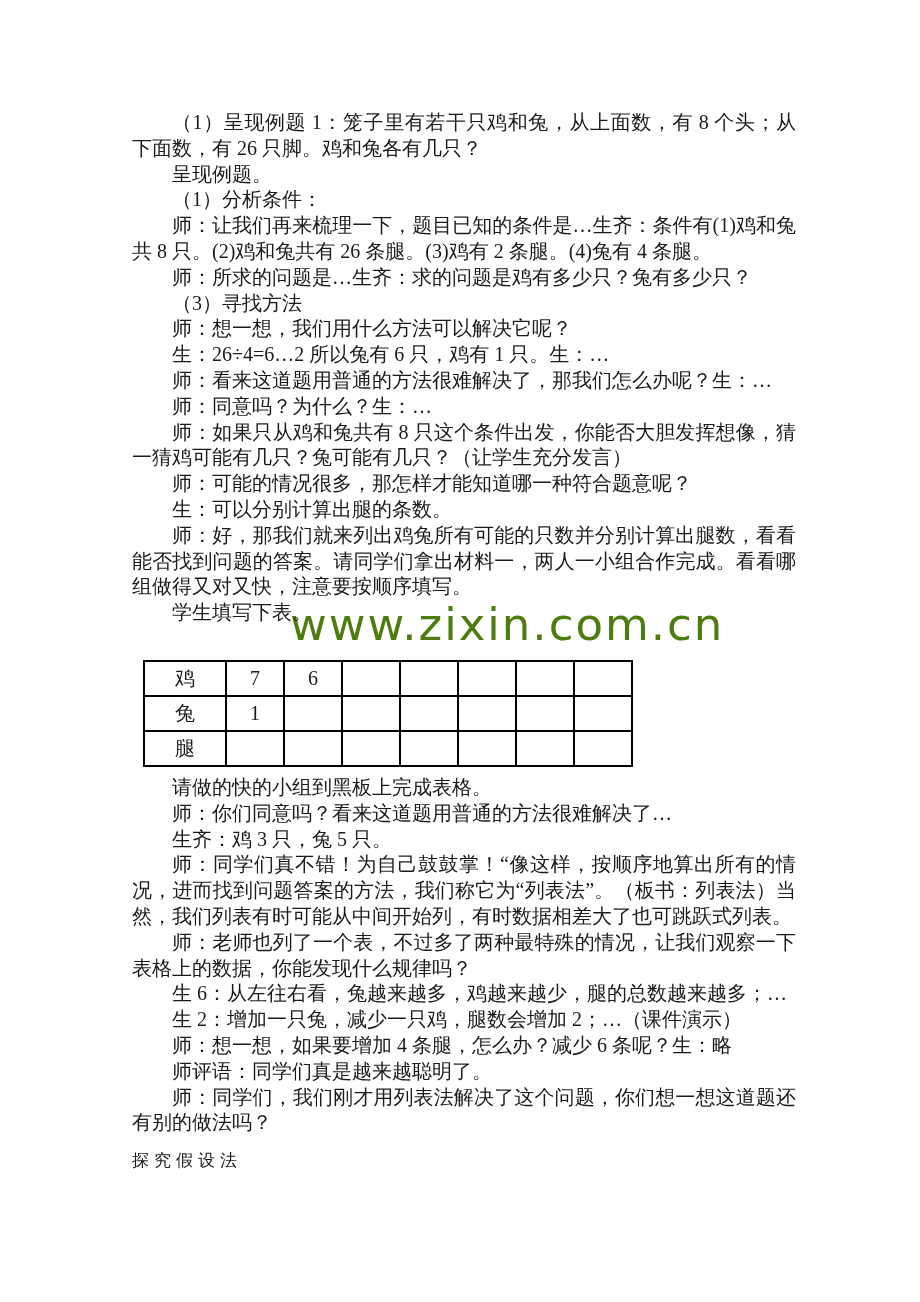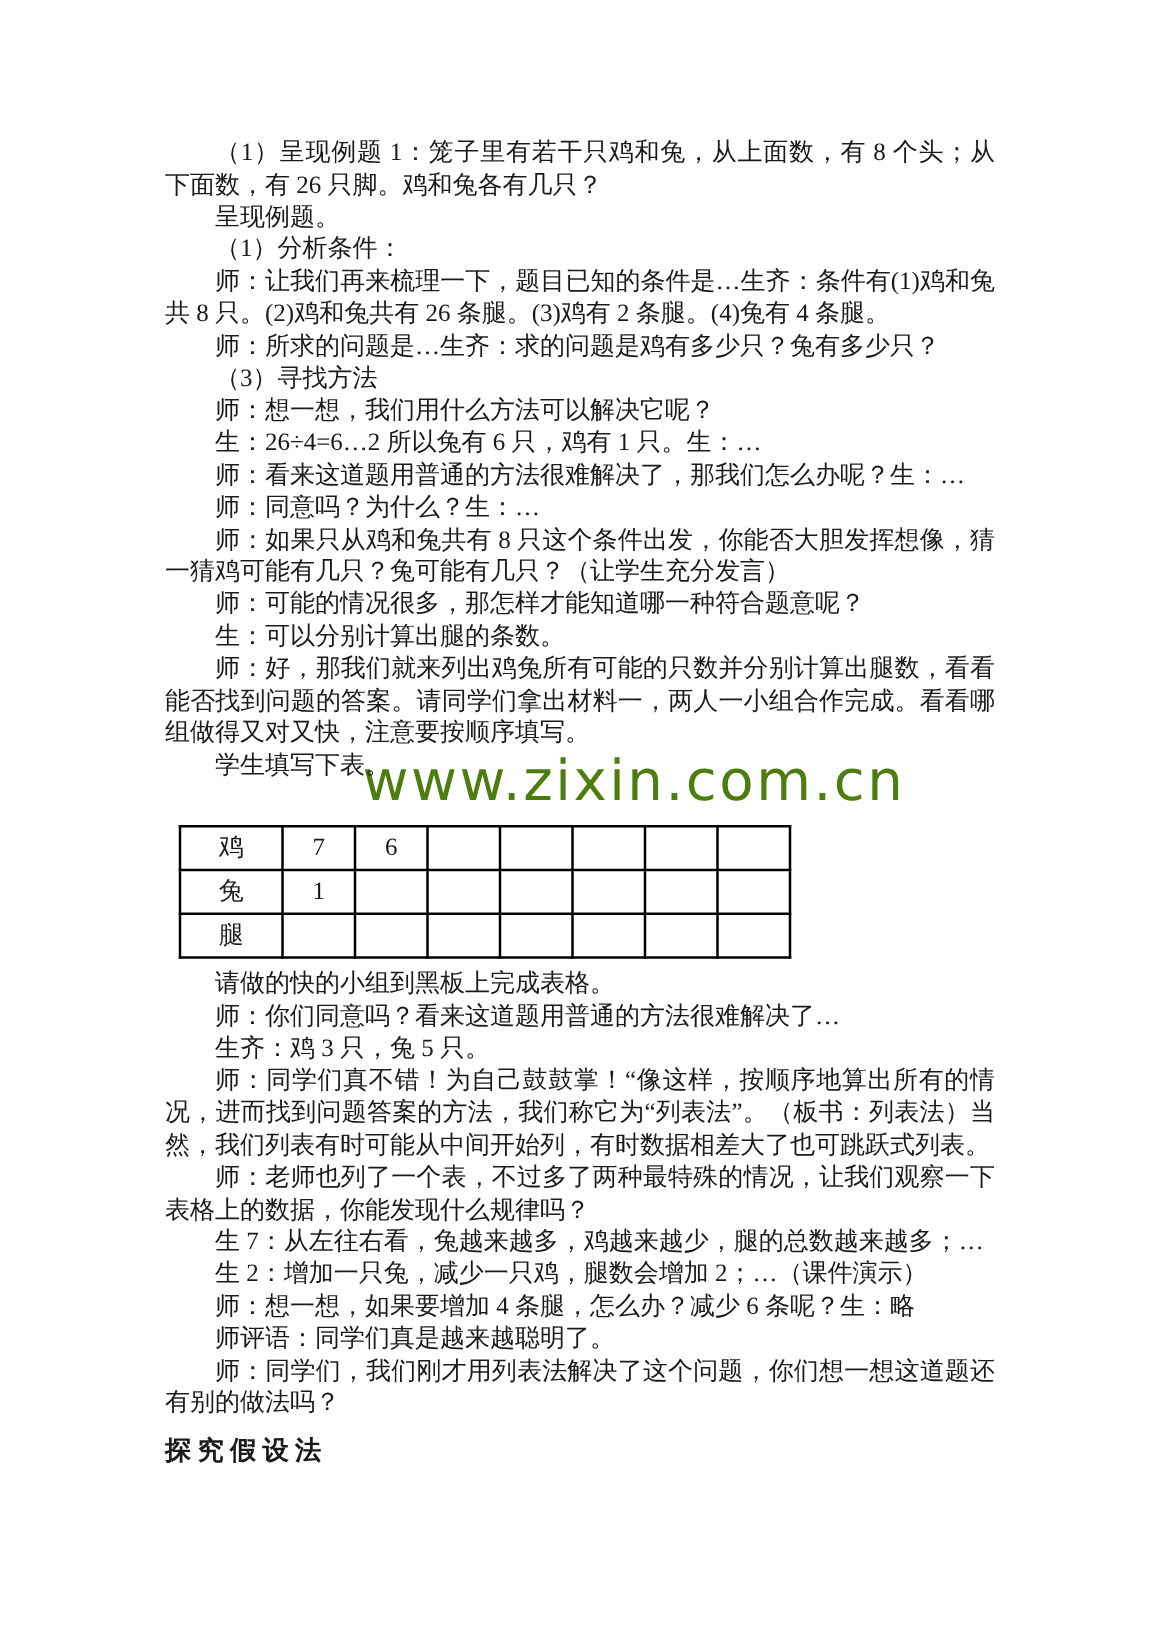--- a/index.html
+++ b/index.html
@@ -54,22 +54,22 @@
     border: 2px solid #000000;
     height: 33px;
     padding: 0;
     text-align: center;
     vertical-align: middle;
     font-size: 20px;
     font-family: "Liberation Serif", "DejaVu Serif", serif;
   }
   .section-heading {
     margin-top: 12px;
-    font-weight: 700;
-    font-size: 21px;
+    font-weight: 400;
+    font-size: 17px;
     letter-spacing: 5px;
     text-indent: 0;
   }
 </style>
 </head>
 <body>
 
 <div class="page">
   <div class="watermark">www.zixin.com.cn</div>
 
@@ -136,21 +136,21 @@
           </tr>
         </tbody>
     </table>
 
     <div id="post-paragraphs">
         <p>请做的快的小组到黑板上完成表格。</p>
         <p>师：你们同意吗？看来这道题用普通的方法很难解决了…</p>
         <p>生齐：鸡 3 只，兔 5 只。</p>
         <p>师：同学们真不错！为自己鼓鼓掌！“像这样，按顺序地算出所有的情况，进而找到问题答案的方法，我们称它为“列表法”。（板书：列表法）当然，我们列表有时可能从中间开始列，有时数据相差大了也可跳跃式列表。</p>
         <p>师：老师也列了一个表，不过多了两种最特殊的情况，让我们观察一下表格上的数据，你能发现什么规律吗？</p>
-        <p>生 7：从左往右看，兔越来越多，鸡越来越少，腿的总数越来越多；…</p>
+        <p>生 6：从左往右看，兔越来越多，鸡越来越少，腿的总数越来越多；…</p>
         <p>生 2：增加一只兔，减少一只鸡，腿数会增加 2；…（课件演示）</p>
         <p>师：想一想，如果要增加 4 条腿，怎么办？减少 6 条呢？生：略</p>
         <p>师评语：同学们真是越来越聪明了。</p>
         <p>师：同学们，我们刚才用列表法解决了这个问题，你们想一想这道题还有别的做法吗？</p>
       </div>
 
     <div class="section-heading">探究假设法</div>
   </div>
 </div>
 

